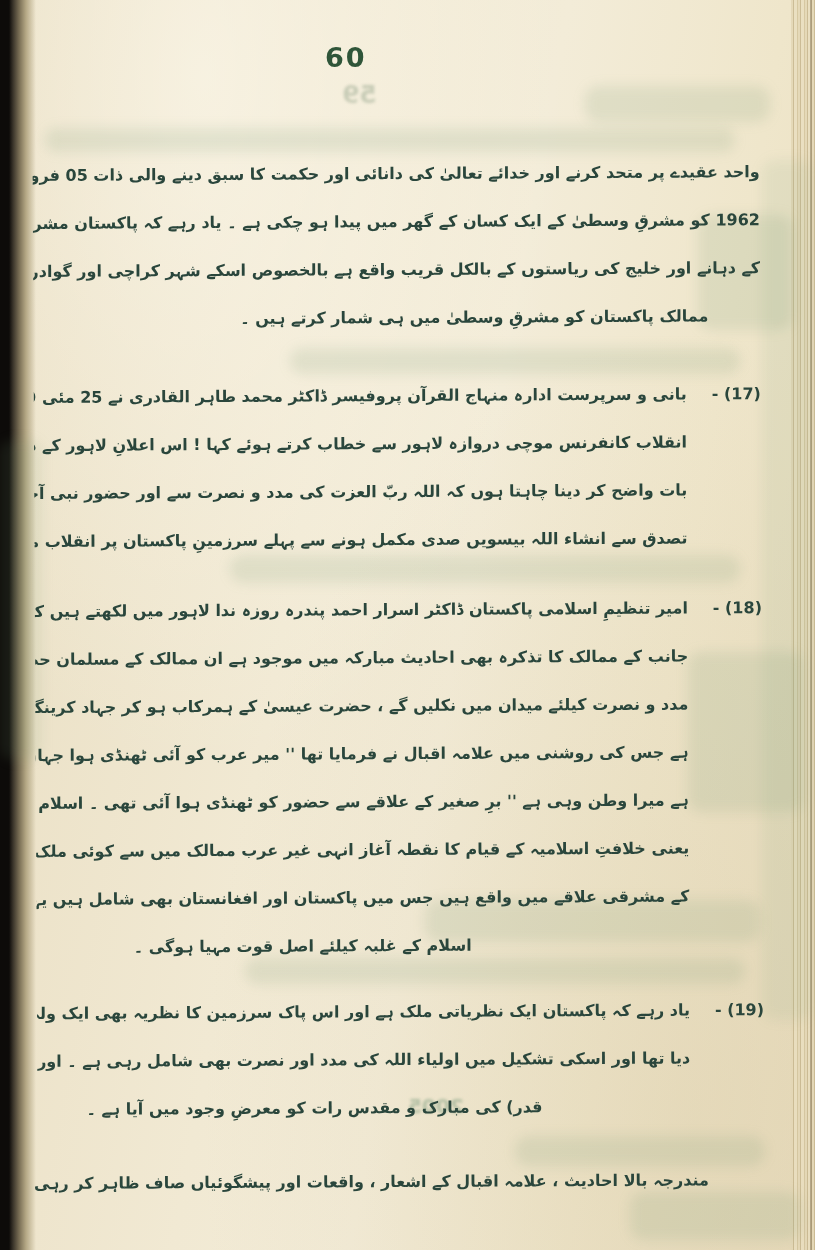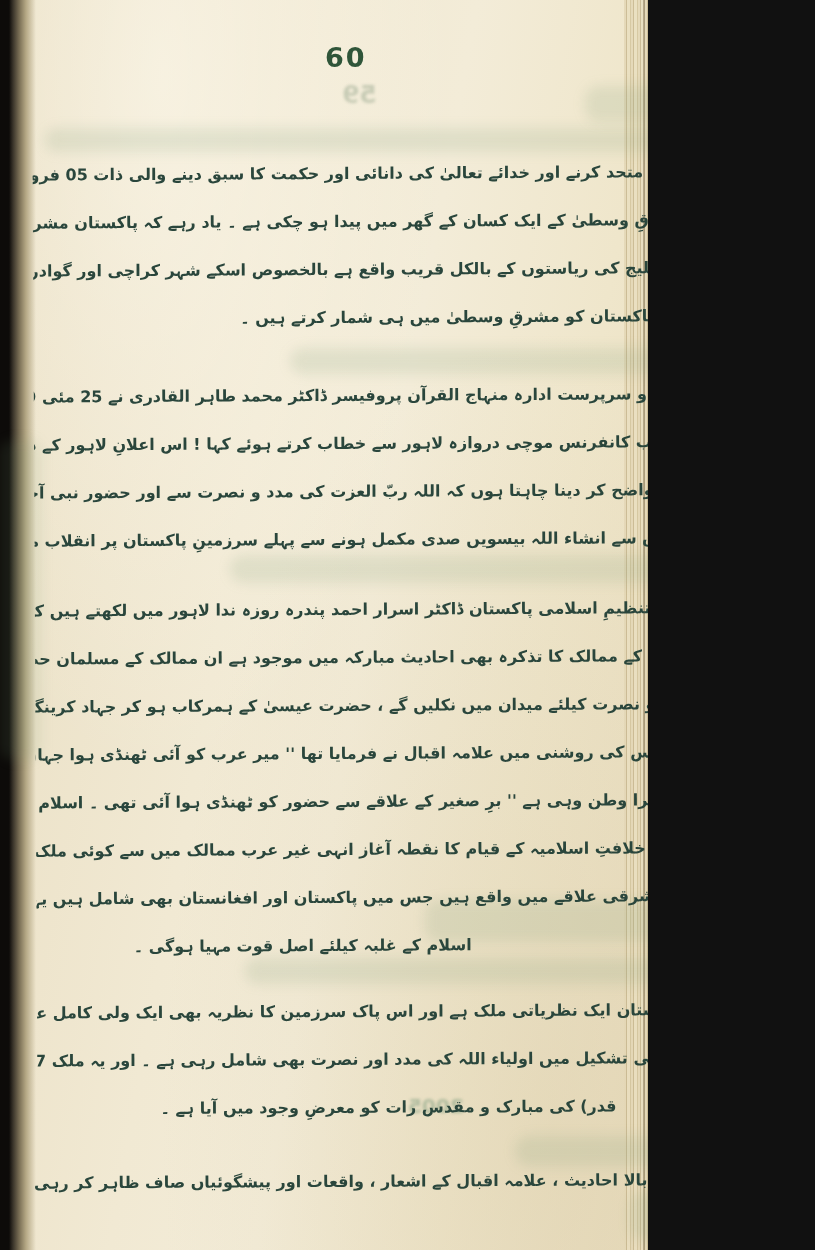--- a/index.html
+++ b/index.html
@@ -1,17 +1,17 @@
 <!DOCTYPE html>
 <html lang="ur"><head>
 <meta charset="utf-8">
 <style>
   html, body { margin:0; padding:0; background:#111; }
   .scan {
-    position:relative; width:648px; height:1250px; overflow:hidden;
+    position:relative; width:815px; height:1250px; overflow:hidden;
     background:
       radial-gradient(ellipse at 25% 6%, rgba(255,252,242,.55), rgba(255,252,242,0) 42%),
       radial-gradient(ellipse at 85% 90%, rgba(214,199,163,.35), rgba(214,199,163,0) 50%),
       linear-gradient(100deg, #e9dec2 0%, #f1e9d3 38%, #f3ecd8 55%, #efe6cb 76%, #e9ddbe 100%);
     font-family:"DejaVu Sans", sans-serif;
   }
   
   .spine {
     position:absolute; left:0; top:0; bottom:0; width:36px;
     background:linear-gradient(90deg, #0d0b09 0px, #0d0b09 9px, #3a342a 13px,
@@ -128,20 +128,21 @@
         <div class="line jl">مدد و نصرت کیلئے میدان میں نکلیں گے ، حضرت عیسیٰ کے ہمرکاب ہو کر جہاد کرینگے اور یہی وہ حدیث مبارکہ</div>
         <div class="line jl">ہے جس کی روشنی میں علامہ اقبال نے فرمایا تھا '' میر عرب کو آئی ٹھنڈی ہوا جہاں سے ۔ میرا وطن وہی</div>
         <div class="line jl">ہے میرا وطن وہی ہے '' برِ صغیر کے علاقے سے حضور کو ٹھنڈی ہوا آئی تھی ۔ اسلام کے علمی غلبے کا آغاز</div>
         <div class="line jl">یعنی خلافتِ اسلامیہ کے قیام کا نقطہ آغاز انہی غیر عرب ممالک میں سے کوئی ملک بنے گا ۔ یہ ممالک عرب</div>
         <div class="line jl">کے مشرقی علاقے میں واقع ہیں جس میں پاکستان اور افغانستان بھی شامل ہیں یہیں سے مہدی کے لشکر کو</div>
         <div class="line lr i18-last">اسلام کے غلبہ کیلئے اصل قوت مہیا ہوگی ۔</div>
       </div>
     </div>
 
     <div class="block item item19">
+      <div class="marker">(19) -</div>
       <div class="item-text">
         <div class="line jl">یاد رہے کہ پاکستان ایک نظریاتی ملک ہے اور اس پاک سرزمین کا نظریہ بھی ایک ولی کامل علامہ اقبال نے</div>
         <div class="line jl">دیا تھا اور اسکی تشکیل میں اولیاء اللہ کی مدد اور نصرت بھی شامل رہی ہے ۔ اور یہ ملک 27 رمضان (شب</div>
         <div class="line lr i19-last">قدر) کی مبارک و مقدس رات کو معرضِ وجود میں آیا ہے ۔</div>
       </div>
     </div>
 
     <div class="block closing">
       <div class="line jl">مندرجہ بالا احادیث ، علامہ اقبال کے اشعار ، واقعات اور پیشگوئیاں صاف ظاہر کر رہی ہیں کہ اس ذاتِ</div>
     </div>

